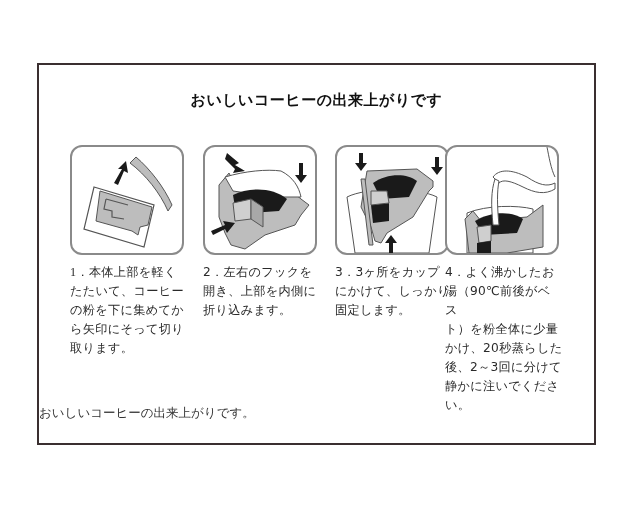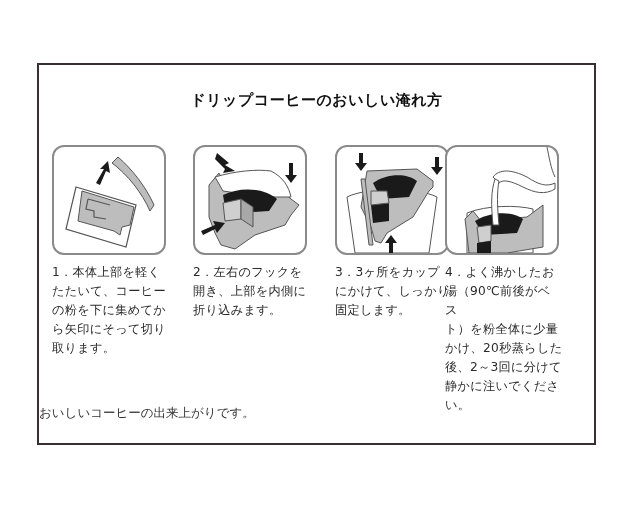--- a/index.html
+++ b/index.html
@@ -15,40 +15,40 @@
   .panel svg { position:absolute; left:0; top:0; width:110px; height:106px; }
   .desc { margin-top:8px; font-size:12.2px; line-height:19px; color:#2a2a2a;
           letter-spacing:0.3px; white-space:pre-line; }
   .footer { position:absolute; left:0; top:340px; width:100%; text-align:left;
             font-size:12.5px; color:#333; }
 </style>
 </head>
 <body>
 
 <div class="frame">
-  <div class="title">ドリップコーヒーのおいしい淹れ方</div>
+  <div class="title">おいしいコーヒーの出来上がりです</div>
 
-  <div class="step" style="left:13px;">
+  <div class="step" style="left:31px;font-family:Liberation Serif, serif;">
     <div class="panel">
       <svg viewBox="0 0 110 106">
         <polygon points="22,40 82,58 72,100 12,82" fill="#fff" stroke="#555" stroke-width="1.2"></polygon>
         <path d="M28,44 L80,60 L76,78 L68,80 L66,88 L60,84 L24,74 Z" fill="#bdbdbd" stroke="#555" stroke-width="1"></path>
         <path d="M34,52 L56,58 M34,52 L32,62 L40,64 L40,70 L52,72" fill="none" stroke="#555" stroke-width="1.2"></path>
         <path d="M64,10 C78,22 92,40 100,58 L96,64 C88,46 74,28 58,16 Z" fill="#bdbdbd" stroke="#555" stroke-width="1"></path>
         <path d="M42,36 L50,22 L46,22 L54,14 L56,26 L52,24 L46,38 Z" fill="#1a1a1a"></path>
       </svg>
     </div>
     <div class="desc">1．本体上部を軽く
 たたいて、コーヒー
 の粉を下に集めてか
 ら矢印にそって切り
 取ります。</div>
   </div>
 
-  <div class="step" style="left:154px;">
+  <div class="step" style="left:164px;">
     <div class="panel">
       <svg viewBox="0 0 110 106">
         <path d="M14,38 L24,26 L30,38 L70,30 L96,52 L104,58 L96,68 L90,78 L60,88 L40,102 L26,98 L20,86 L14,70 Z" fill="#bdbdbd" stroke="#555" stroke-width="1"></path>
         <path d="M20,30 C40,24 62,22 76,24 C88,30 94,40 96,50 L70,50 L28,44 Z" fill="#fff" stroke="#555" stroke-width="1"></path>
         <path d="M28,48 C44,40 68,40 82,52 L74,64 L44,66 L30,60 Z" fill="#1a1a1a"></path>
         <polygon points="28,56 46,52 46,72 30,74" fill="#cfcfcf" stroke="#555" stroke-width="1"></polygon>
         <polygon points="46,52 58,60 58,80 46,72" fill="#a8a8a8" stroke="#555" stroke-width="1"></polygon>
         <path d="M22,6 L34,16 L30,18 L40,24 L28,26 L30,22 L20,12 Z" fill="#1a1a1a"></path>
         <path d="M98,16 L98,28 L102,28 L96,36 L90,28 L94,28 L94,16 Z" fill="#1a1a1a"></path>
         <path d="M6,84 L20,78 L18,74 L30,76 L22,86 L20,82 L8,88 Z" fill="#1a1a1a"></path>

